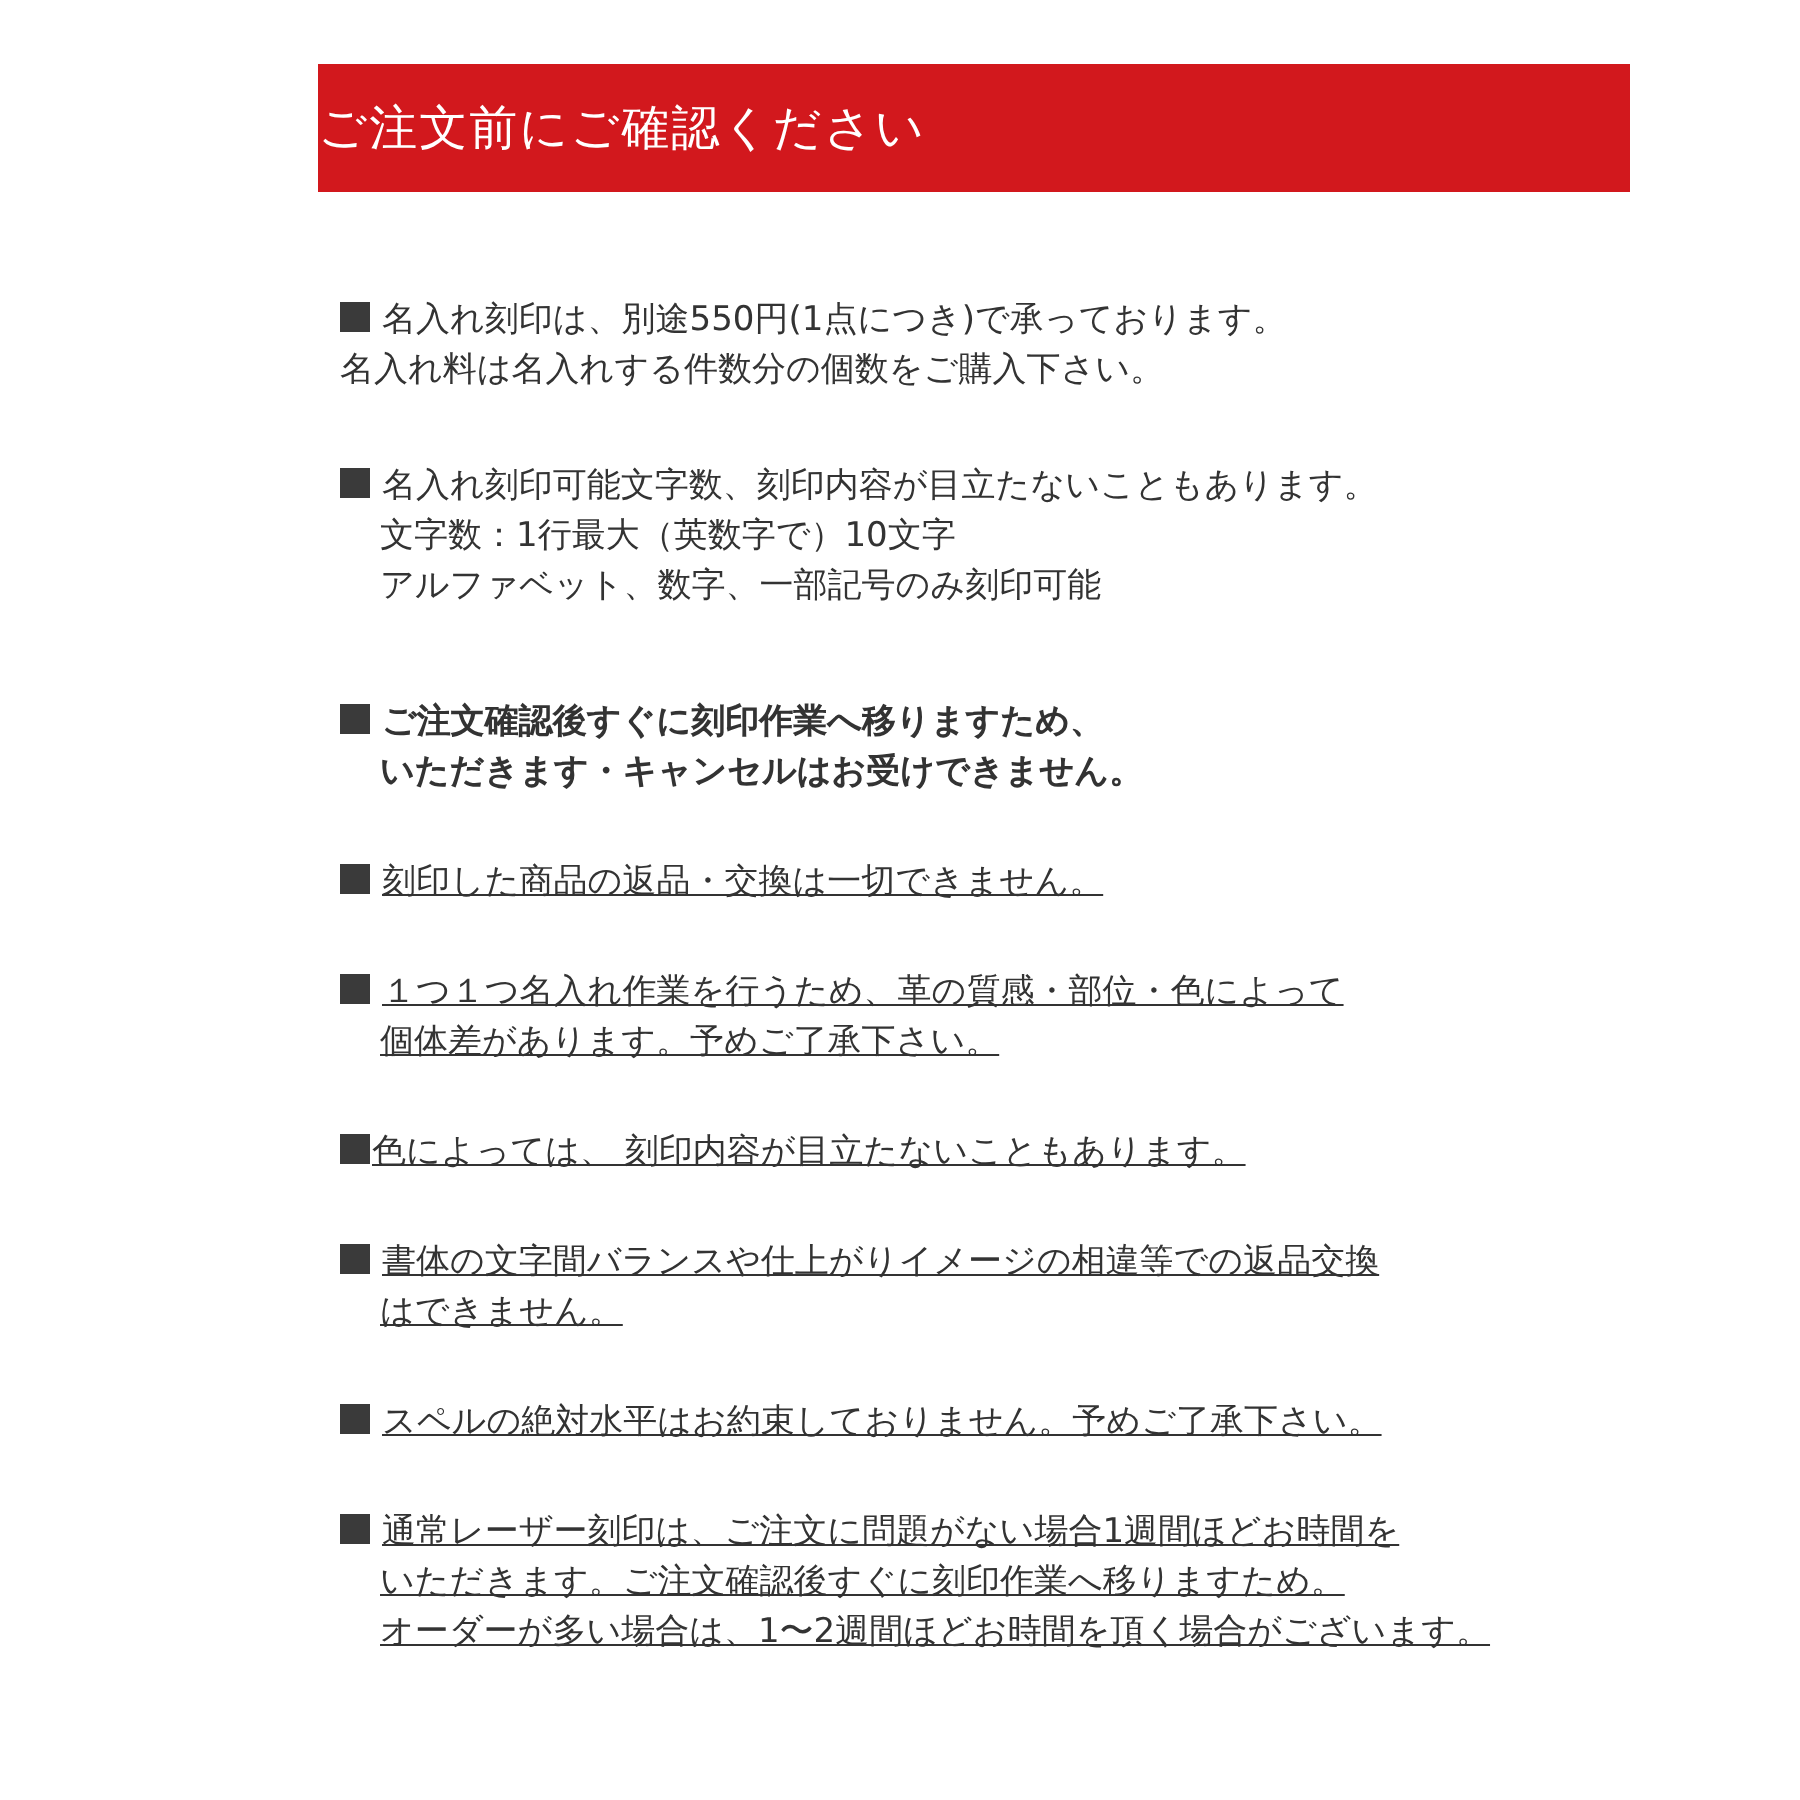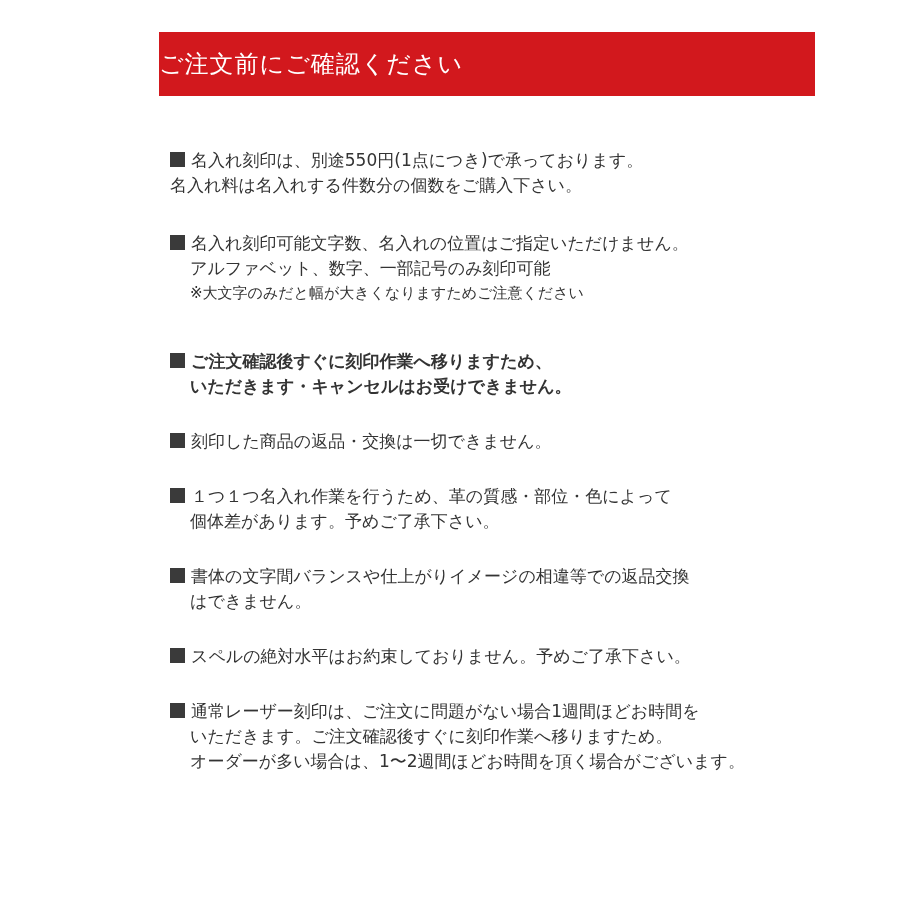--- a/index.html
+++ b/index.html
@@ -61,44 +61,44 @@
       display: inline-block;
       width: 15px;
       height: 15px;
       background: #3a3a3a;
       margin-right: 6px;
       vertical-align: -1px;
     }
     .bullet.tight { margin-right: 1px; }
     .gap-1 { margin-top: 33px; }
     .gap-2 { margin-top: 43px; font-weight: bold; }
-    .gap-3 { margin-top: 30px; }
+    .gap-3 { margin-top: 30px; text-decoration: underline; }
   </style>
 </head>
 <body>
 
 <div class="banner">
   <span class="banner-title">ご注文前にご確認ください</span>
 </div>
 
 <div class="notices">
 
   <div class="notice">
     <span class="line">
       <span class="bullet"></span><span>名入れ刻印は、別途550円(1点につき)で承っております。</span>
     </span>
     <span class="line flush">名入れ料は名入れする件数分の個数をご購入下さい。</span>
   </div>
 
   <div class="notice gap-1">
     <span class="line">
-      <span class="bullet"></span><span>名入れ刻印可能文字数、名入れの位置はご指定いただけません。</span>
+      <span class="bullet"></span><span>名入れ刻印可能文字数、刻印内容が目立たないこともあります。</span>
     </span>
+    <span class="line indent">文字数：1行最大（英数字で）10文字</span>
     <span class="line indent">アルファベット、数字、一部記号のみ刻印可能</span>
-    <span class="line indent small">※大文字のみだと幅が大きくなりますためご注意ください</span>
   </div>
 
   <div class="notice gap-2">
     <span class="line">
       <span class="bullet"></span><span>ご注文確認後すぐに刻印作業へ移りますため、</span>
     </span>
     <span class="line indent">いただきます・キャンセルはお受けできません。</span>
   </div>
 
   <div class="notice gap-3">
@@ -107,20 +107,25 @@
     </span>
   </div>
 
   <div class="notice gap-3">
     <span class="line">
       <span class="bullet"></span><span>１つ１つ名入れ作業を行うため、革の質感・部位・色によって</span>
     </span>
     <span class="line indent">個体差があります。予めご了承下さい。</span>
   </div>
 
+  <div class="notice gap-3">
+    <span class="line">
+      <span class="bullet tight"></span><span>色によっては、 刻印内容が目立たないこともあります。</span>
+    </span>
+  </div>
 
   <div class="notice gap-3">
     <span class="line">
       <span class="bullet"></span><span>書体の文字間バランスや仕上がりイメージの相違等での返品交換</span>
     </span>
     <span class="line indent">はできません。</span>
   </div>
 
   <div class="notice gap-3">
     <span class="line">

